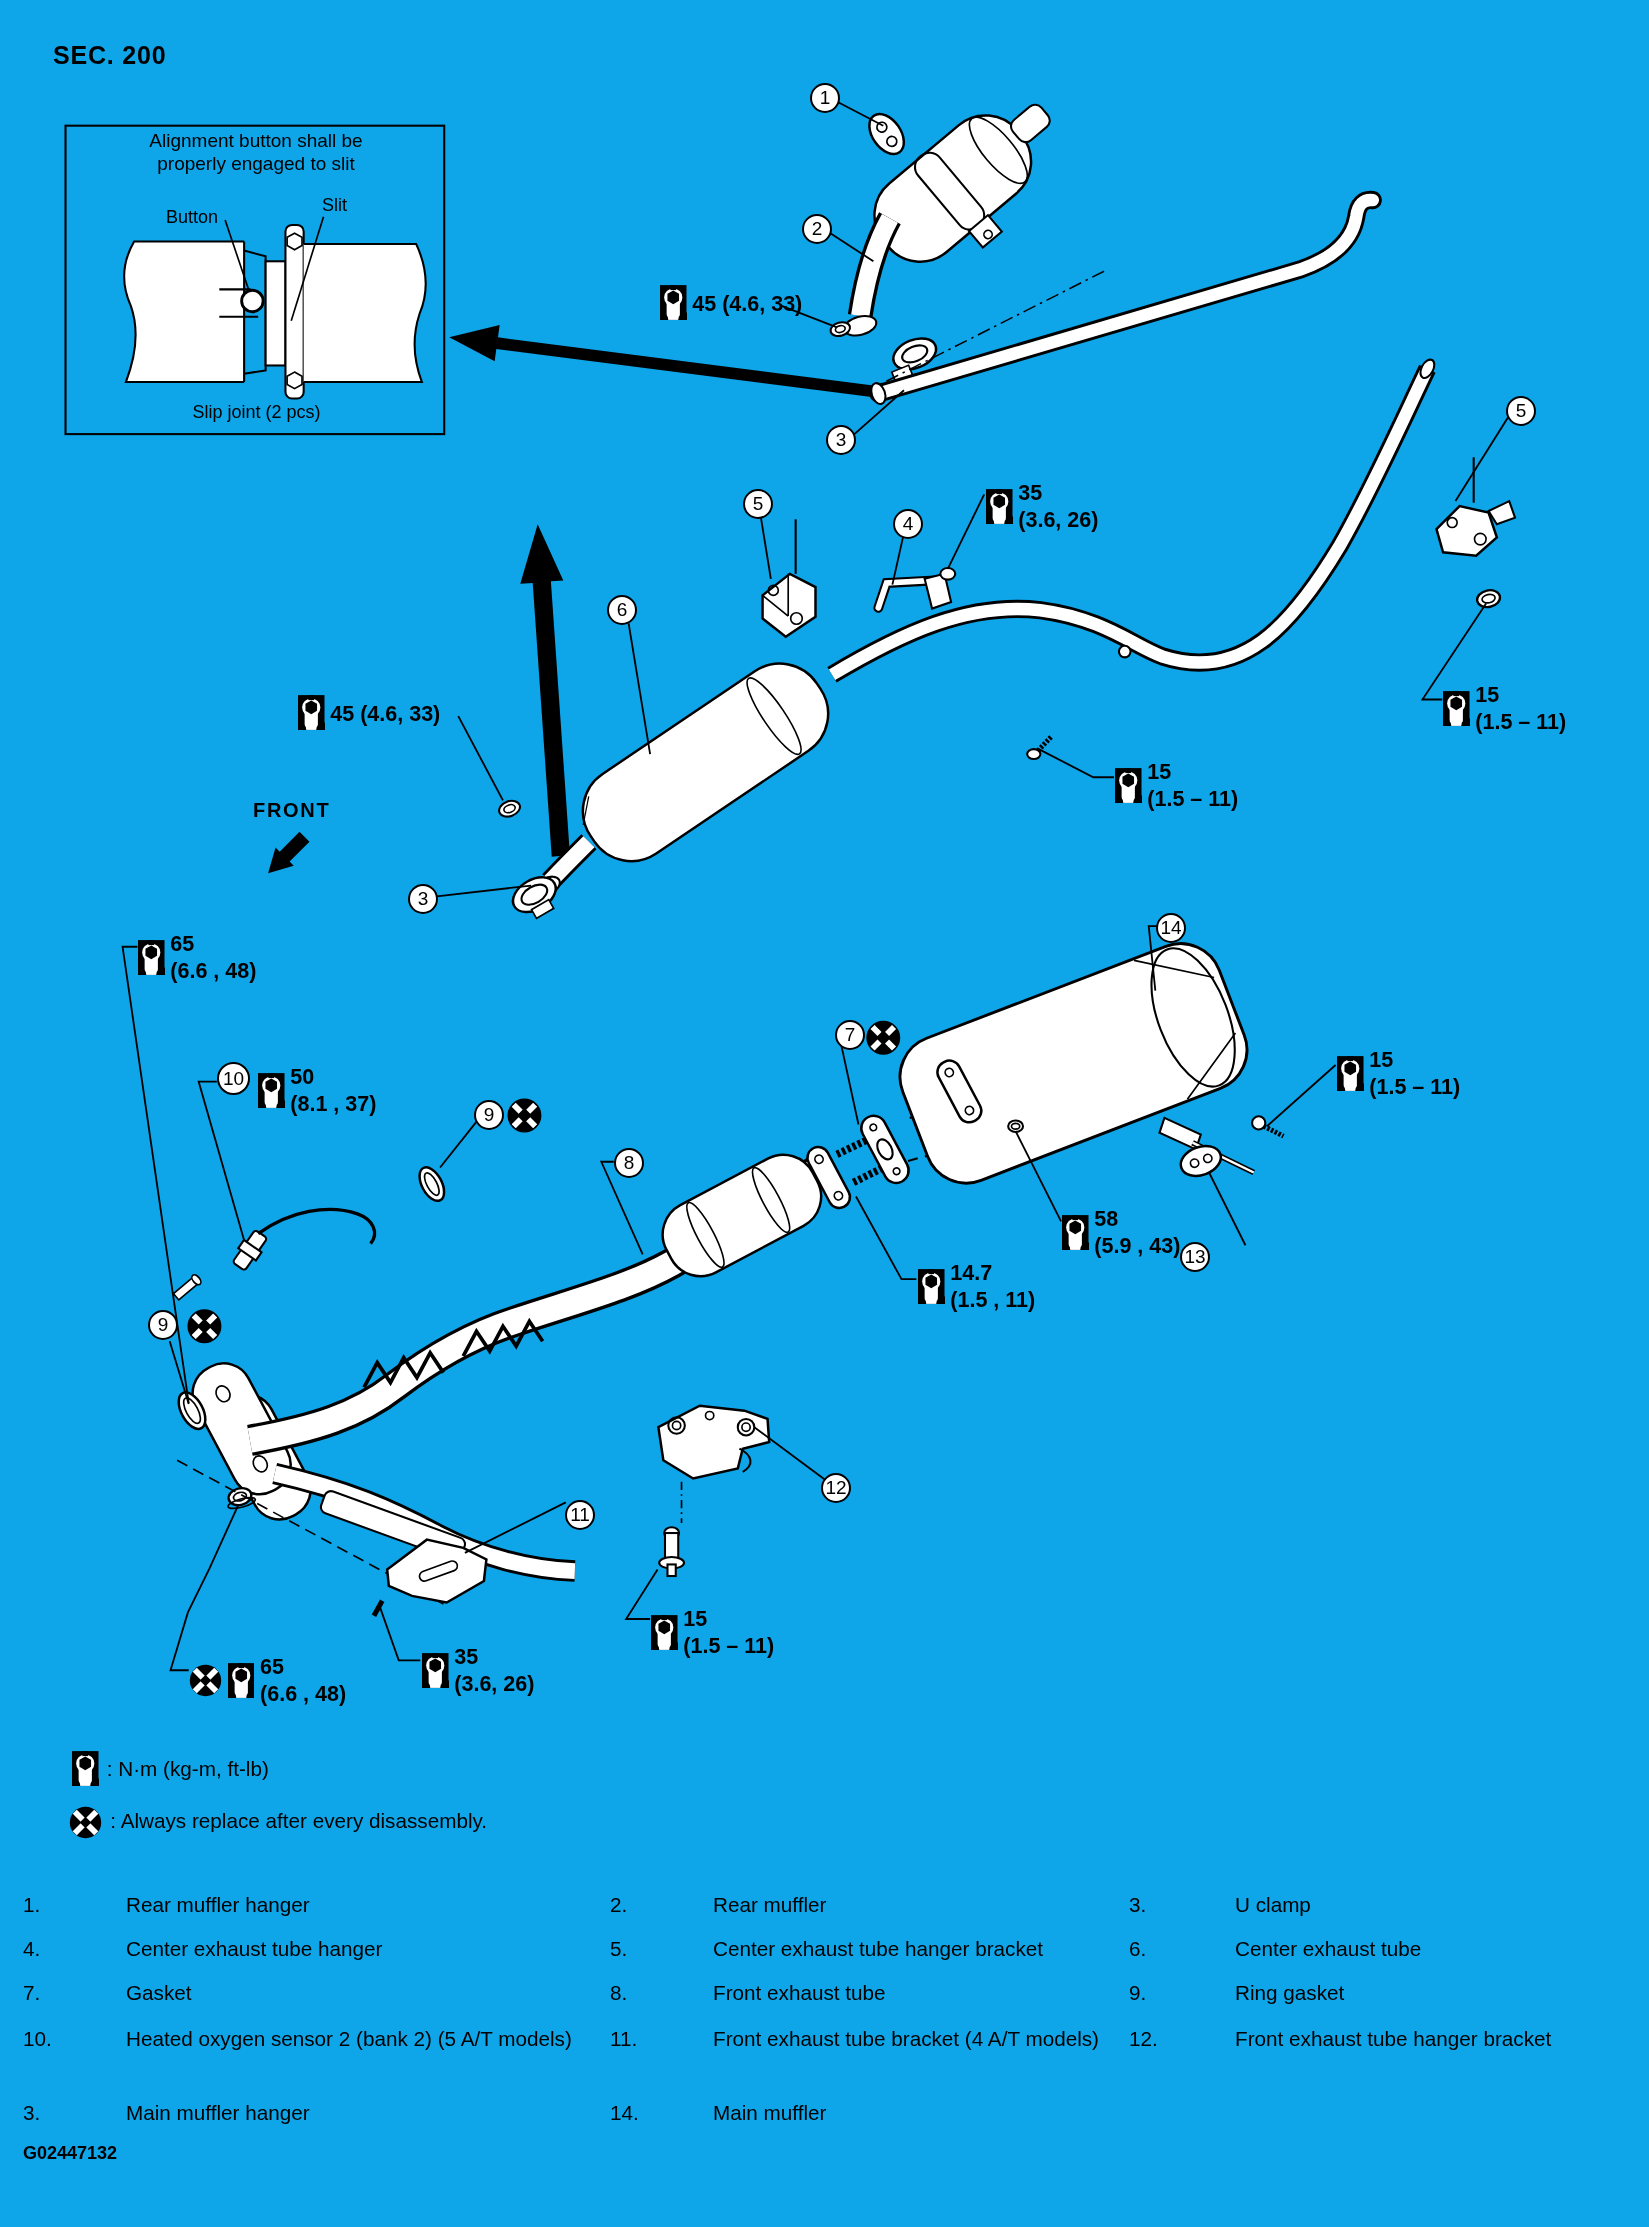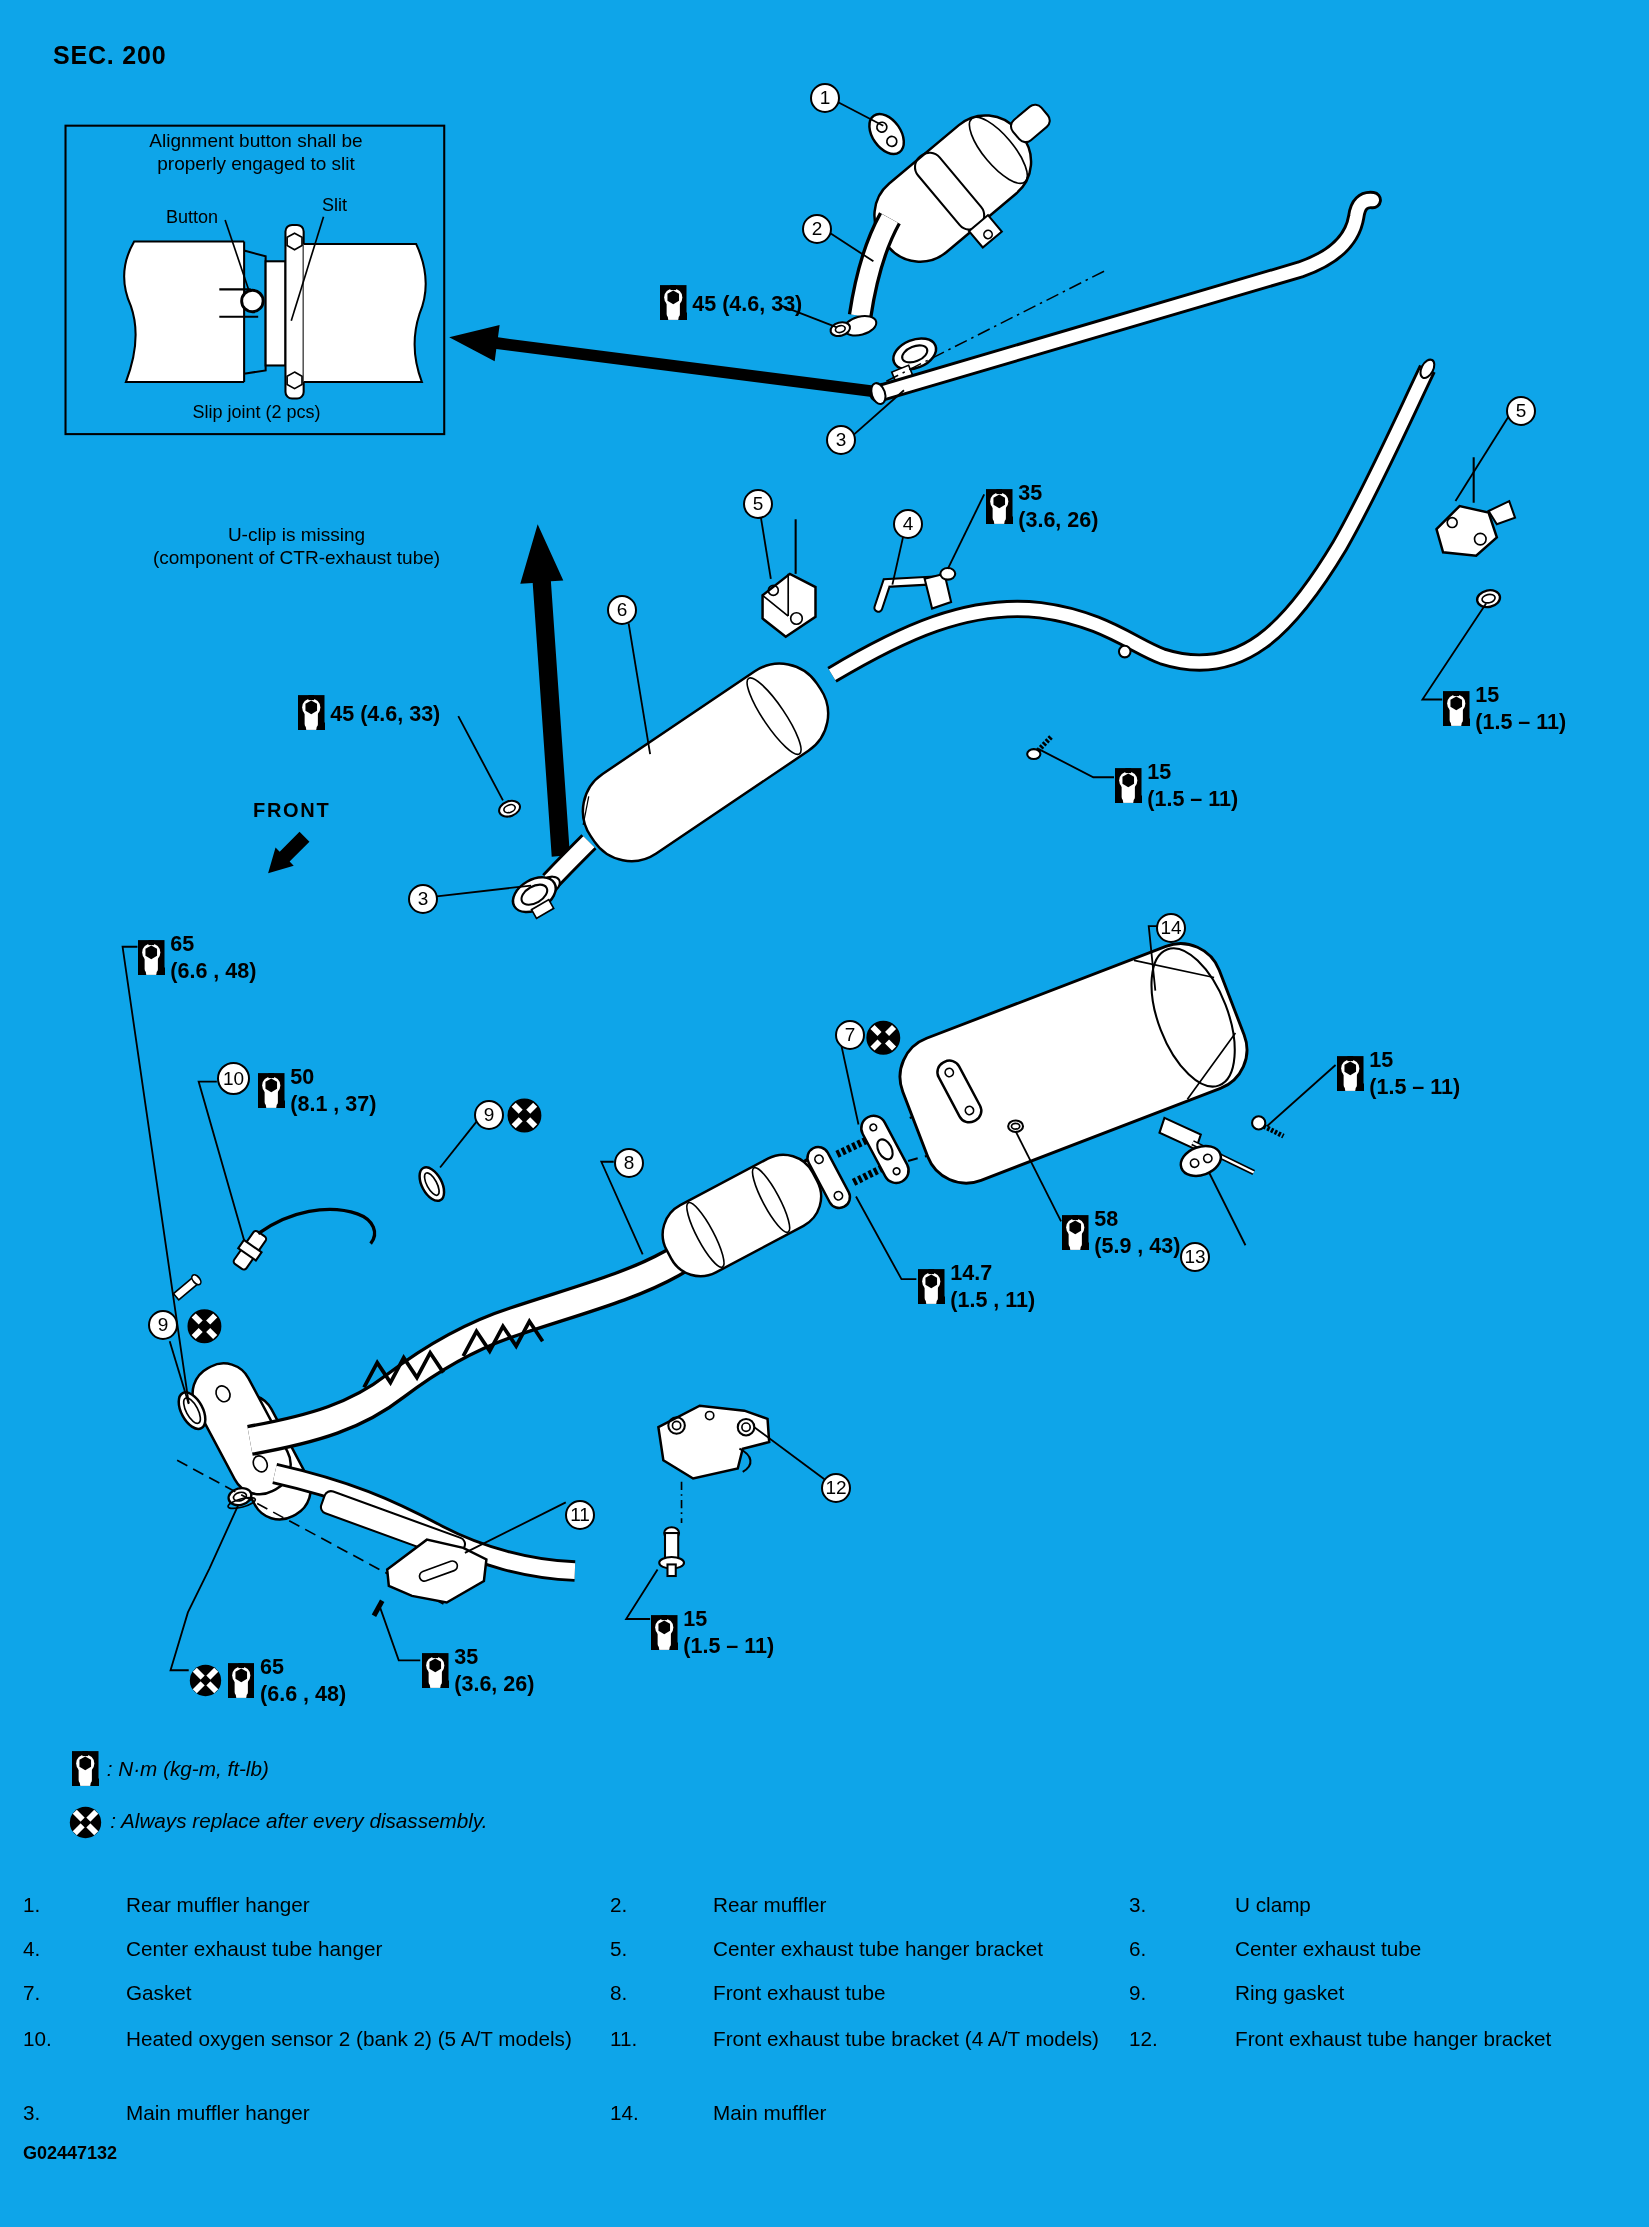--- a/index.html
+++ b/index.html
@@ -16,21 +16,21 @@
   .callout{position:absolute;width:30px;height:30px;border:2.5px solid #000;border-radius:50%;
            background:#fff;display:flex;align-items:center;justify-content:center;
            font-size:19px;box-sizing:border-box;z-index:5;}
   .torque{position:absolute;display:flex;align-items:center;gap:5.8px;z-index:5;}
   .torque .tcol{display:flex;flex-direction:column;}
   .torque .t1{font-size:21.5px;font-weight:700;line-height:25px;margin-top:3.3px;}
   .torque .t2{font-size:21.5px;font-weight:700;line-height:28px;}
   .torque .t2:empty{display:none;}
   .wricon{width:26.5px;height:35px;flex:0 0 auto;}
   .xicon{width:33px;height:33px;flex:0 0 auto;margin-top:1.7px;}
-  .legend-row{position:absolute;display:flex;align-items:center;gap:8.3px;font-style:italic;}
+  .legend-row{position:absolute;display:flex;align-items:center;gap:8.3px;}
   .legend-row .ltext{font-size:20.7px;}
   .part{position:absolute;display:flex;font-size:20.7px;line-height:26px;}
   .part .pnum{flex:0 0 auto;}
   .part .plabel{white-space:normal;margin-left:40px;}
 </style>
 </head>
 <body>
 
 <div class="page">
 
@@ -364,24 +364,20 @@
 <div class="txt sec-title" style="left:53px;top:41px">SEC. 200</div>
 
 <div class="txt note" style="left:132px;top:129px;width:248px">
   <div>Alignment button shall be</div>
   <div>properly engaged to slit</div>
 </div>
 <div class="txt small-lbl" style="left:149px;top:207px;width:69px;text-align:right">Button</div>
 <div class="txt small-lbl" style="left:322px;top:195px">Slit</div>
 <div class="txt caption" style="left:149px;top:402px;width:215px">Slip joint (2 pcs)</div>
 
-<div class="txt note" style="left:131px;top:523px;width:331px">
-  <div>U-clip is missing</div>
-  <div>(component of CTR-exhaust tube)</div>
-</div>
 
 <div class="txt front" style="left:253px;top:799px">FRONT</div>
 
 <div class="callout" style="left:810px;top:83px">1</div>
 <div class="callout" style="left:802px;top:214px">2</div>
 <div class="callout" style="left:826px;top:425px">3</div>
 <div class="callout" style="left:893px;top:509px">4</div>
 <div class="callout" style="left:743px;top:489px">5</div>
 <div class="callout" style="left:1506px;top:396px">5</div>
 <div class="callout" style="left:408px;top:884px">3</div>

